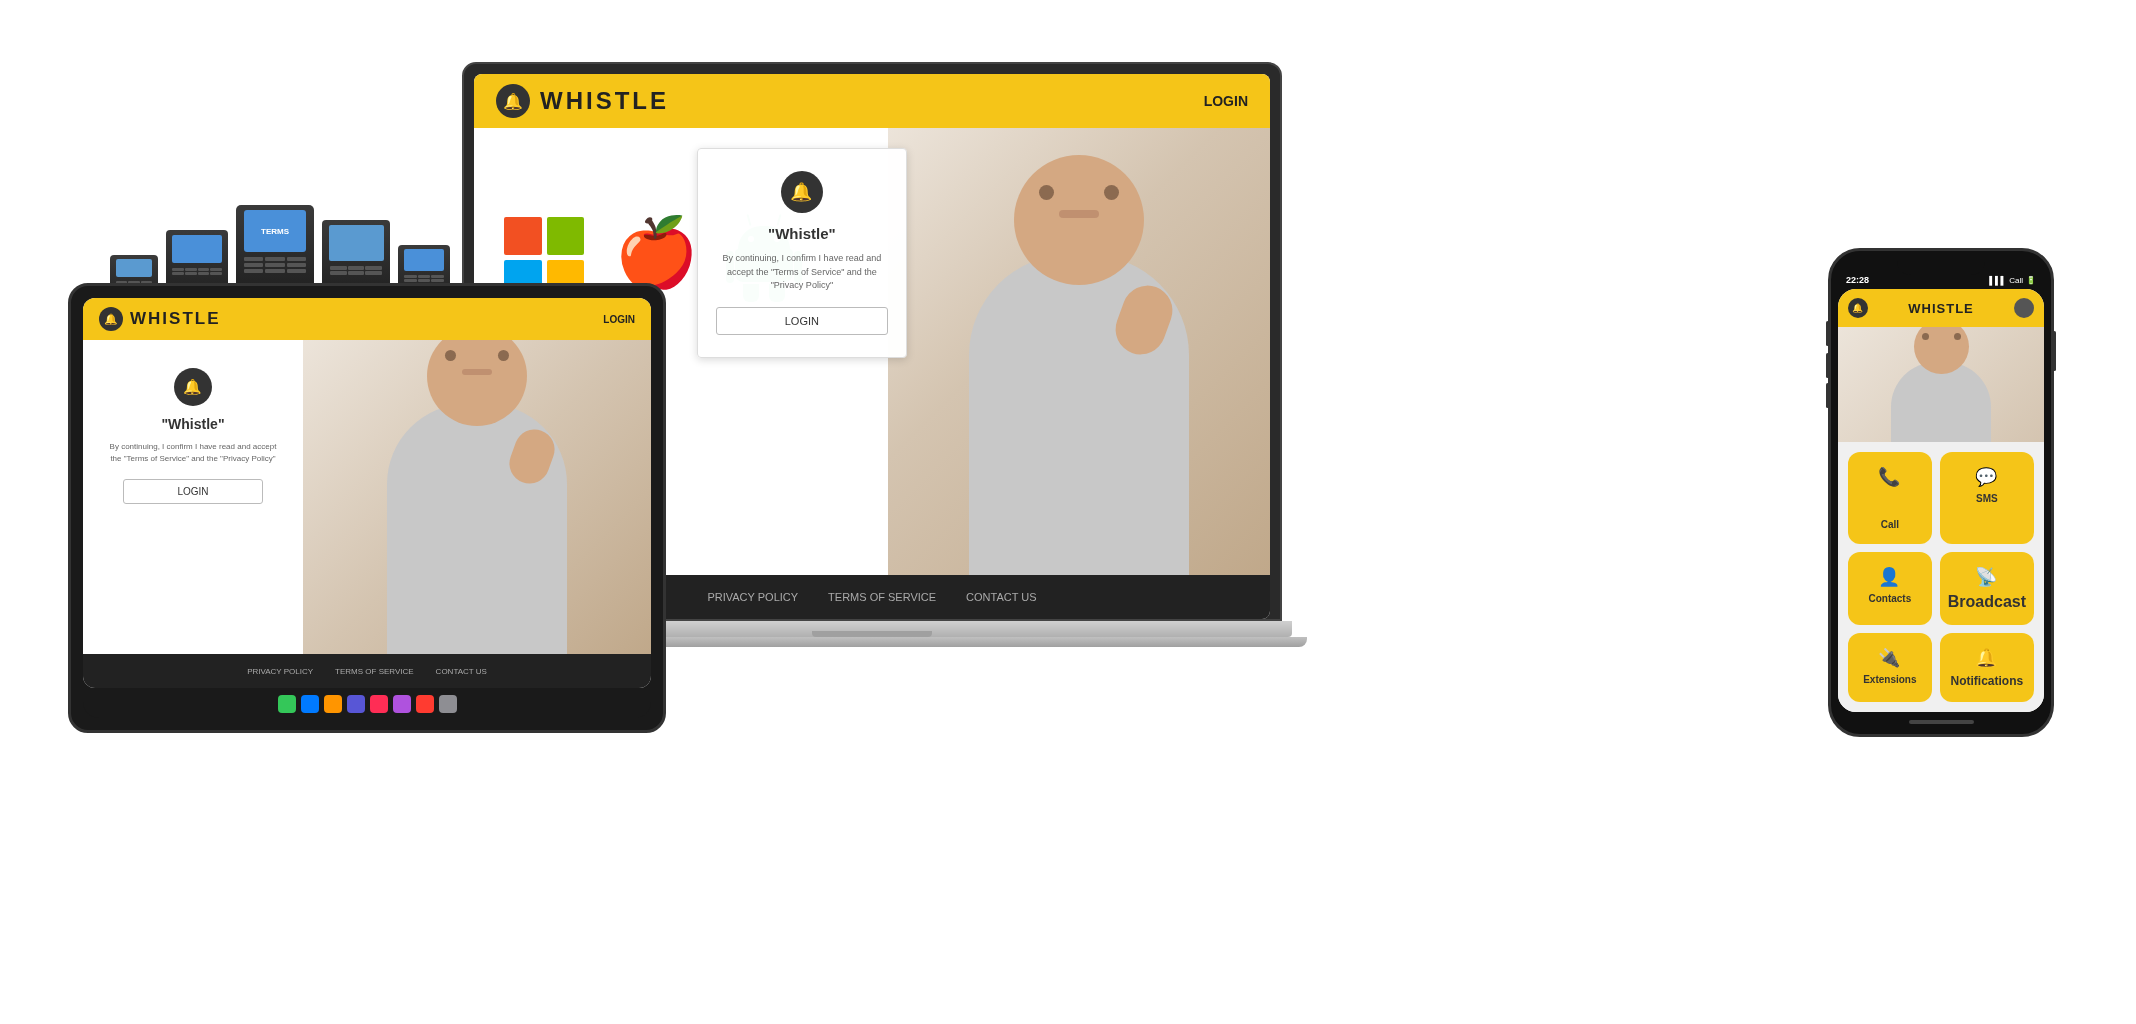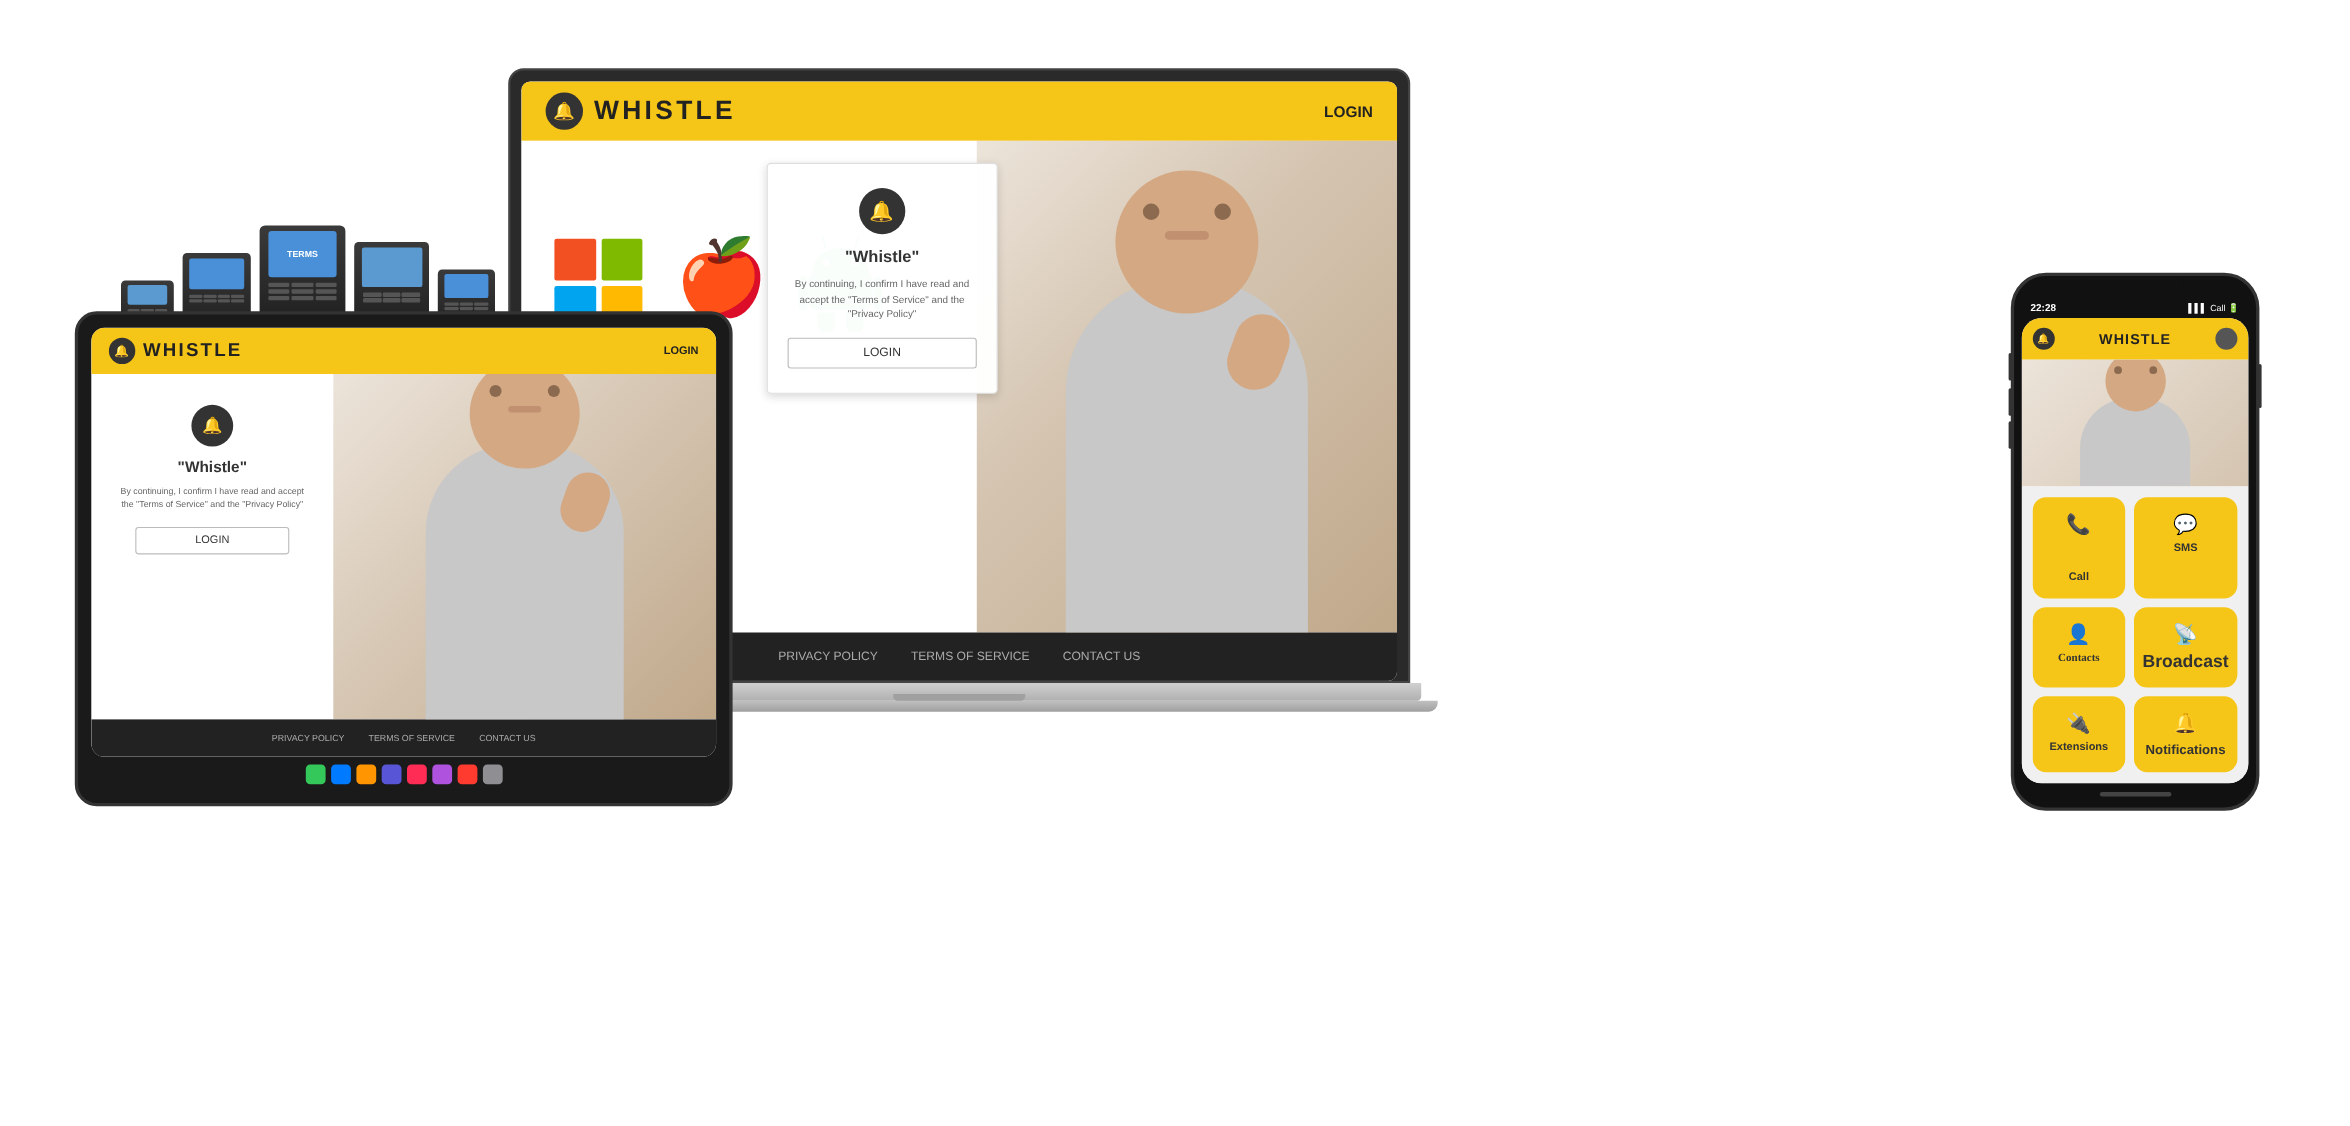--- a/index.html
+++ b/index.html
@@ -283,21 +283,21 @@
           <span style="font-size:10px; color:#333; font-weight:bold;margin-top:26px;">Call</span>
         </div>
 
         <div style="background:#f5c518; border-radius:12px; padding:14px 8px; display:flex; flex-direction:column; align-items:center; gap:5px; cursor:pointer;">
           <span style="font-size:18px;">💬</span>
           <span style="font-size:10px; color:#333; font-weight:bold;">SMS</span>
         </div>
 
         <div style="background:#f5c518; border-radius:12px; padding:14px 8px; display:flex; flex-direction:column; align-items:center; gap:5px; cursor:pointer;">
           <span style="font-size:18px;">👤</span>
-          <span style="font-size:10px; color:#333; font-weight:bold;font-family:Liberation Serif, serif;">Contacts</span>
+          <span style="font-size:10px; color:#333; font-weight:bold;">Contacts</span>
         </div>
 
         <div style="background:#f5c518; border-radius:12px; padding:14px 8px; display:flex; flex-direction:column; align-items:center; gap:5px; cursor:pointer;">
           <span style="font-size:18px;">📡</span>
           <span style="font-size:16px; color:#333; font-weight:bold;">Broadcast</span>
         </div>
 
         <div style="background:#f5c518; border-radius:12px; padding:14px 8px; display:flex; flex-direction:column; align-items:center; gap:5px; cursor:pointer;">
           <span style="font-size:18px;">🔌</span>
           <span style="font-size:10px; color:#333; font-weight:bold;">Extensions</span>

